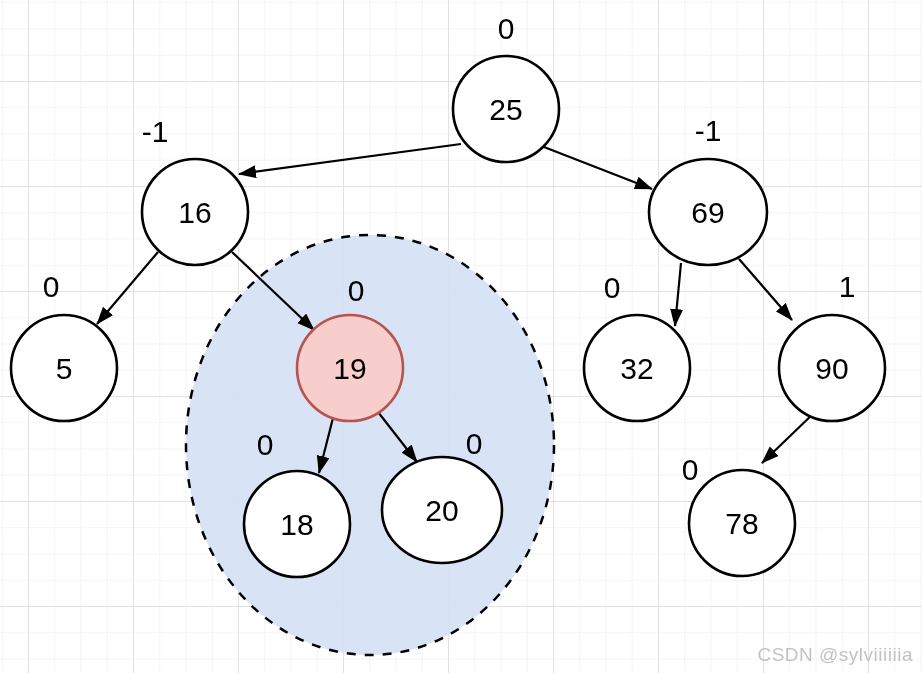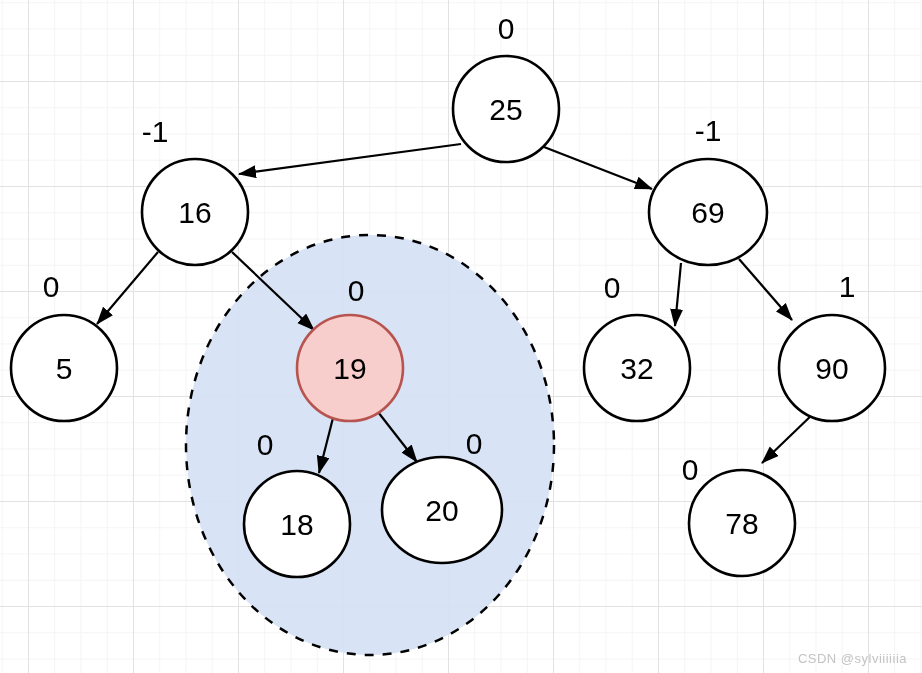--- a/index.html
+++ b/index.html
@@ -55,23 +55,23 @@
   }
   .balance-label {
     font-family: "Liberation Sans", sans-serif;
     font-size: 30px;
     fill: #000000;
     text-anchor: middle;
   }
 
   .watermark {
     position: absolute;
-    right: 15px;
+    right: 9px;
     bottom: 7px;
-    font-size: 13px;
+    font-size: 19px;
     color: #c3c3c3;
     letter-spacing: 0.5px;
     user-select: none;
     margin-top: 19px;
   }
 </style>
 </head>
 <body>
 
 <div class="canvas">

